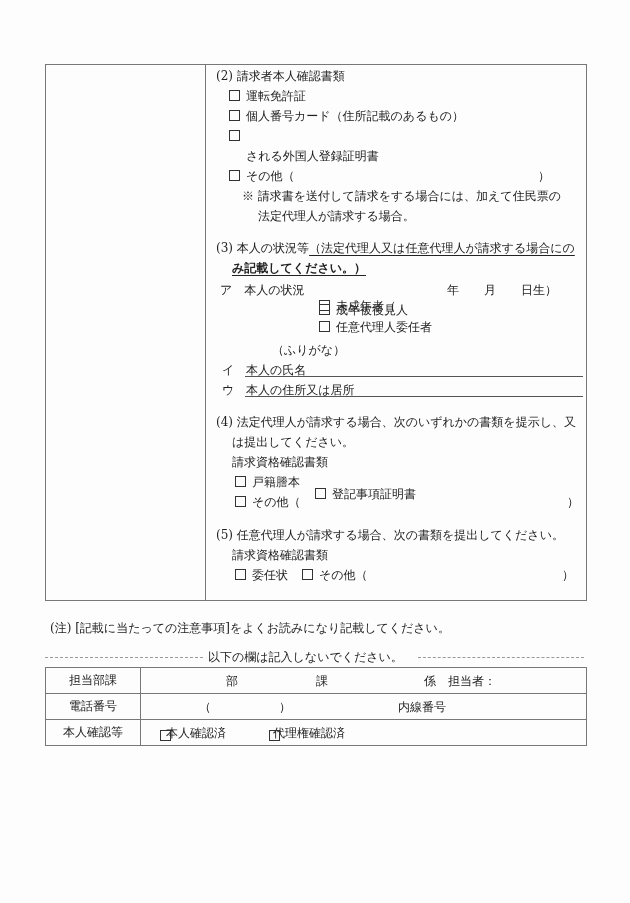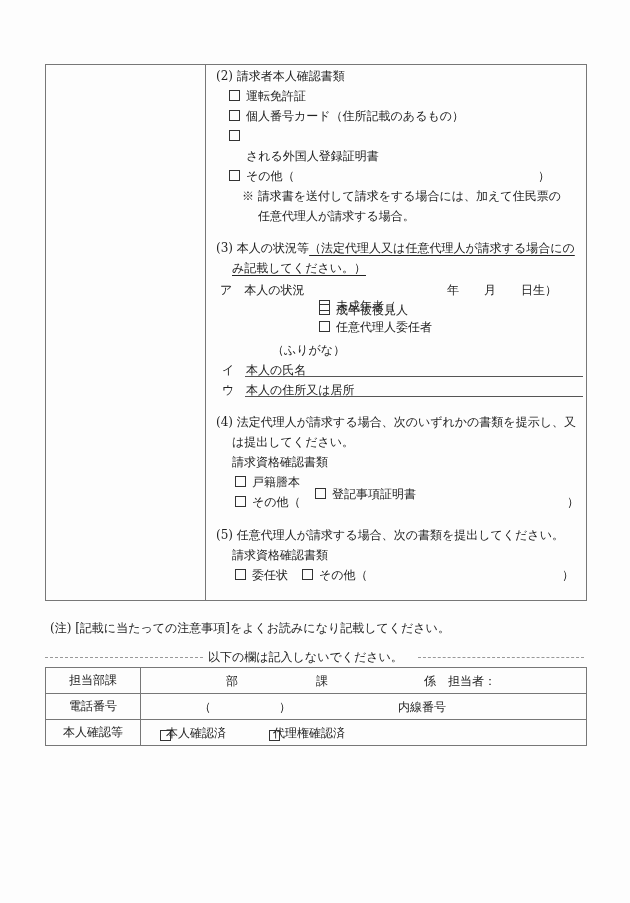--- a/index.html
+++ b/index.html
@@ -40,24 +40,24 @@
 <div class="divider"></div>
 
 <div class="abs" style="left:216px;top:66px;">(2) 請求者本人確認書類</div>
 <div class="abs" style="left:229px;top:86px;"><span class="cb"></span><span>運転免許証</span></div>
 <div class="abs" style="left:229px;top:106px;"><span class="cb"></span><span>個人番号カード（住所記載のあるもの）</span></div>
 <div class="abs" style="left:229px;top:126px;"><span class="cb"></span></div>
 <div class="abs" style="left:246px;top:146px;">される外国人登録証明書</div>
 <div class="abs" style="left:229px;top:166px;"><span class="cb"></span><span>その他（</span></div>
 <div class="abs" style="left:538px;top:166px;">）</div>
 <div class="abs" style="left:242px;top:186px;">※ 請求書を送付して請求をする場合には、加えて住民票の</div>
-<div class="abs" style="left:258px;top:206px;">任意代理人が請求する場合。</div>
+<div class="abs" style="left:258px;top:206px;">法定代理人が請求する場合。</div>
 
 <div class="abs" style="left:216px;top:238px;"><span>(3) 本人の状況等</span><span class="uline">（法定代理人又は任意代理人が請求する場合にの</span></div>
-<div class="abs uline" style="left:232px;top:258px;">み記載してください。）</div>
+<div class="abs uline" style="left:232px;top:258px;font-weight:bold;">み記載してください。）</div>
 <div class="abs" style="left:220px;top:280px;text-align:right;">ア　本人の状況</div>
 <div class="abs" style="left:319px;top:280px;margin-top:16px;"><span class="cb"></span><span>未成年者（</span></div>
 <div class="abs" style="left:447px;top:280px;">年</div>
 <div class="abs" style="left:484px;top:280px;">月</div>
 <div class="abs" style="left:521px;top:280px;">日生）</div>
 <div class="abs" style="left:319px;top:300px;"><span class="cb"></span><span>成年被後見人</span></div>
 <div class="abs" style="left:319px;top:317px;"><span class="cb"></span><span>任意代理人委任者</span></div>
 <div class="abs" style="left:272px;top:340px;">（ふりがな）</div>
 <div class="abs" style="left:222px;top:360px;">イ</div>
 <div class="abs" style="left:246px;top:360px;">本人の氏名</div>

